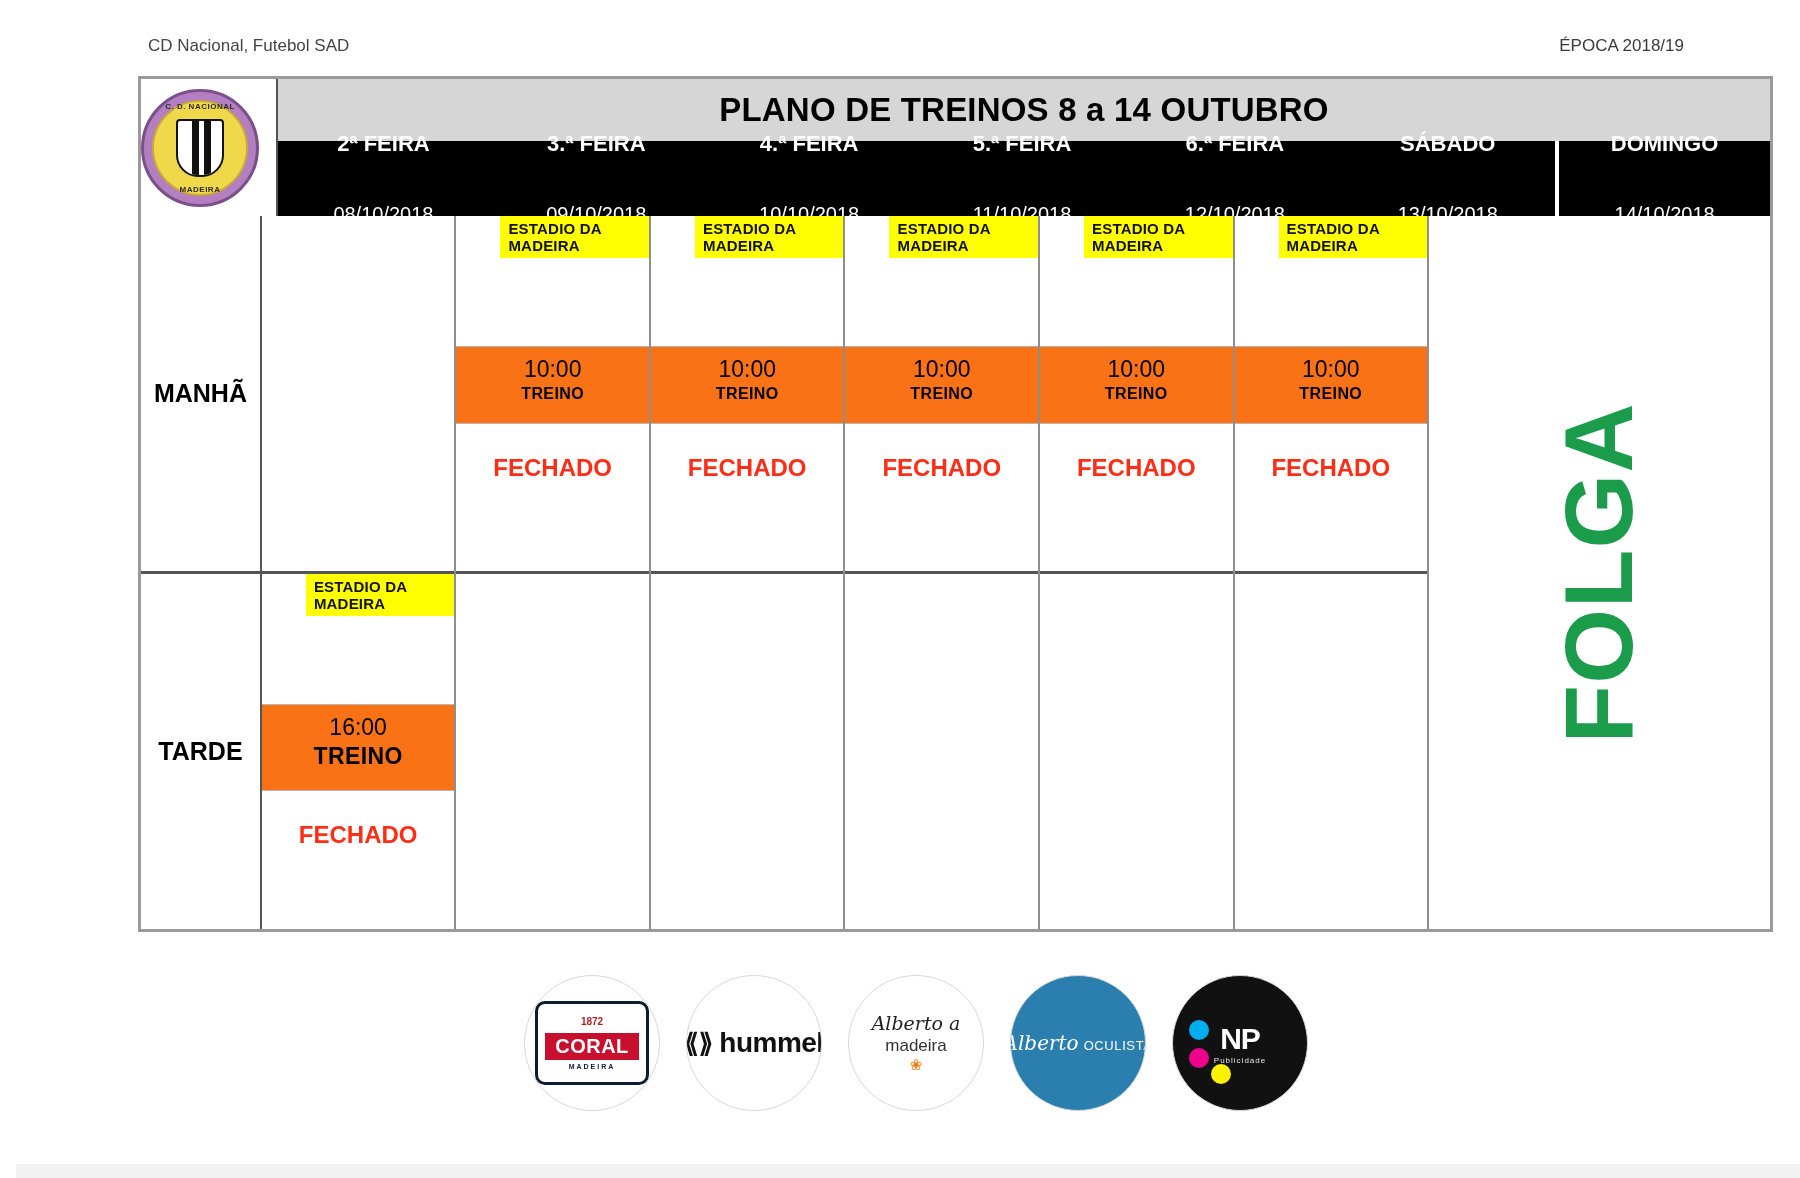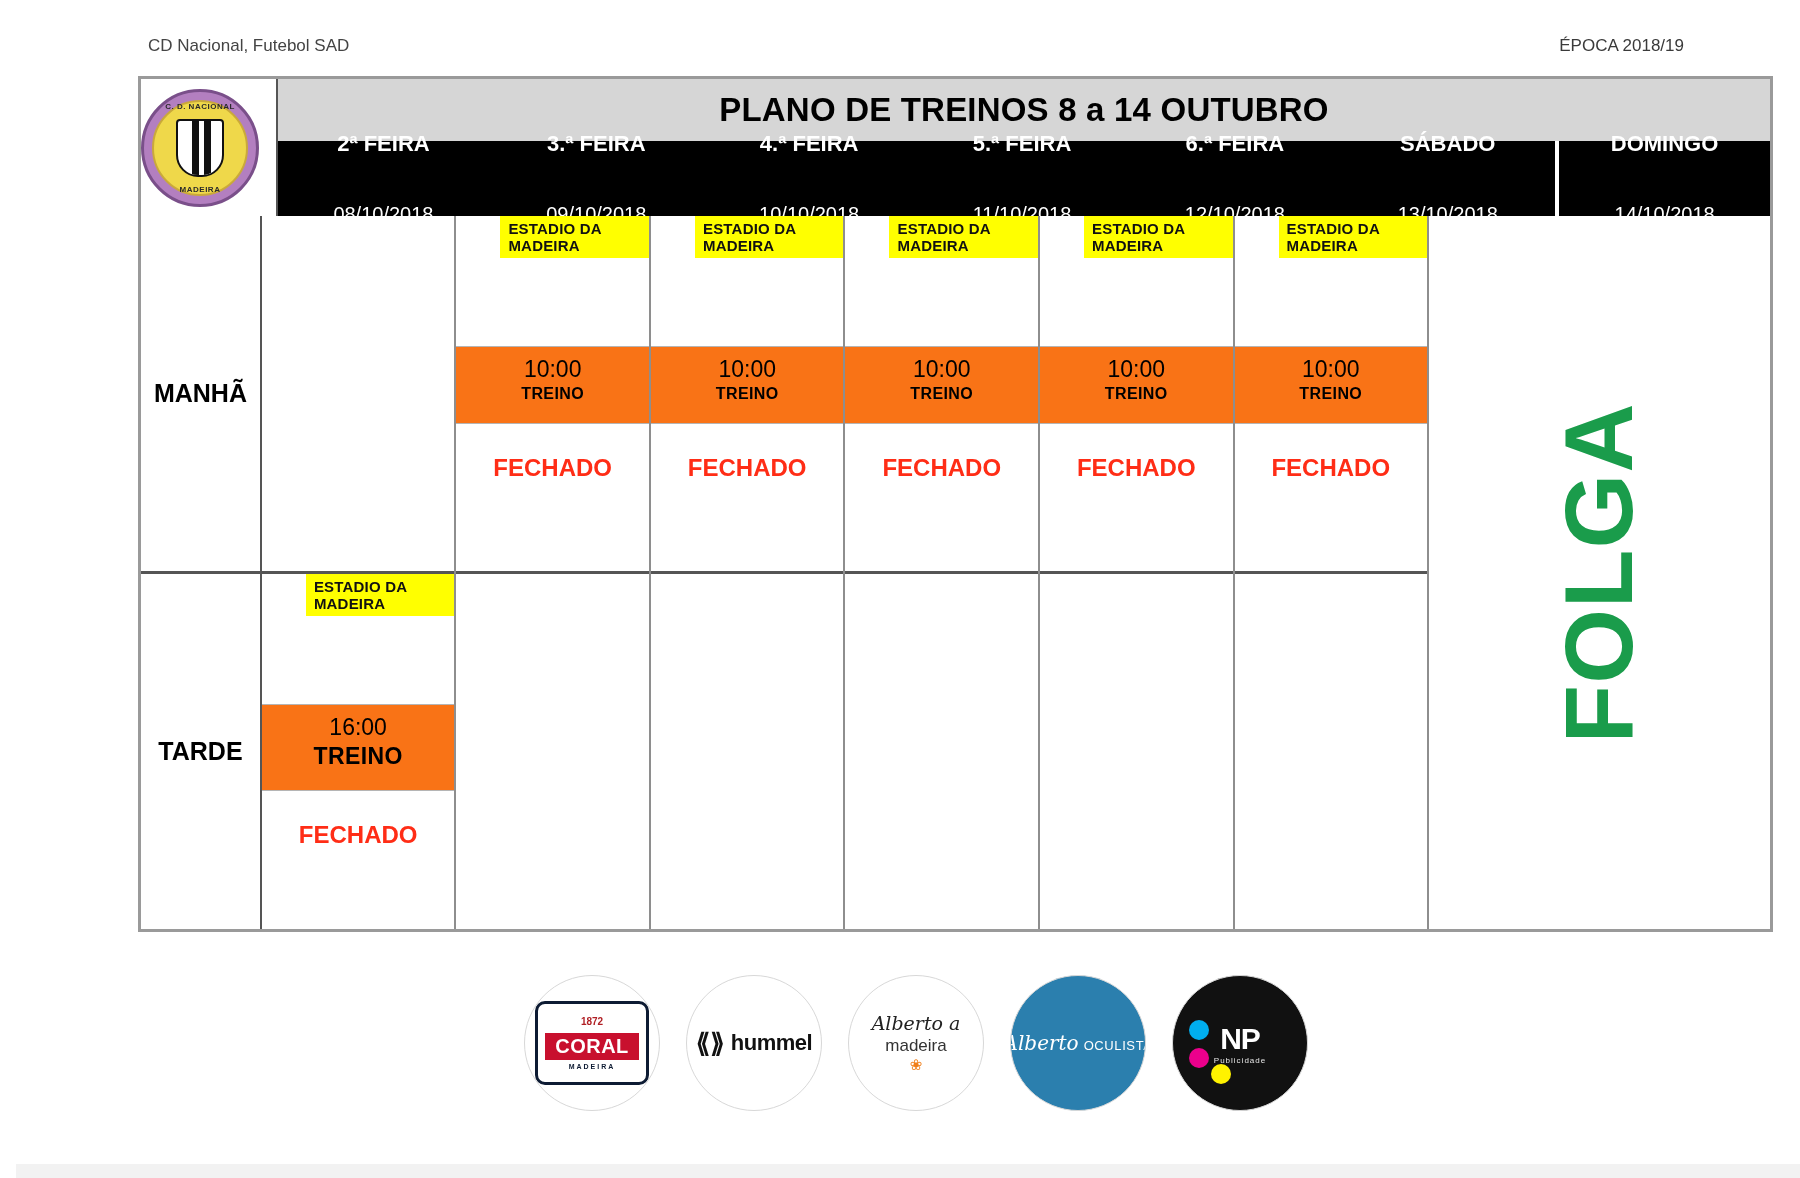--- a/index.html
+++ b/index.html
@@ -292,21 +292,21 @@
     padding: 2px 10px; letter-spacing: .5px;
   }
   .logo.coral .coral-bot {
     font-size: 7px; color: #0d1b33; font-weight: 700; margin-top: 3px; letter-spacing: 2px;
   }
   
   .logo.hummel .hm {
     display: flex; align-items: center; gap: 6px;
   }
   .logo.hummel .chev { font-size: 26px; color: #111; font-weight: 700; }
-  .logo.hummel .word { font-size: 22px; font-weight: 800; color: #111; letter-spacing: -.5px; }
+  .logo.hummel .word { font-size: 28px; font-weight: 800; color: #111; letter-spacing: -.5px; }
   
   .logo.descubra .d1 { font-family: "DejaVu Serif", serif; font-style: italic; font-size: 19px; color: #222; }
   .logo.descubra .d2 { font-size: 17px; color: #333; text-align: center; margin-top: 2px;}
   .logo.descubra .flower { color: #f07f1a; font-size: 15px; }
   .logo.descubra .stack { display:flex; flex-direction:column; align-items:center; }
   
   .logo.alberto { background: #2b7fae; }
   .logo.alberto .a1 { font-family: "DejaVu Serif", serif; font-style: italic; font-size: 20px; color: #fff; }
   .logo.alberto .a2 { font-size: 13px; color: #fff; letter-spacing: .6px; }
   .logo.alberto .stack { display:flex; align-items:baseline; gap:5px; }

